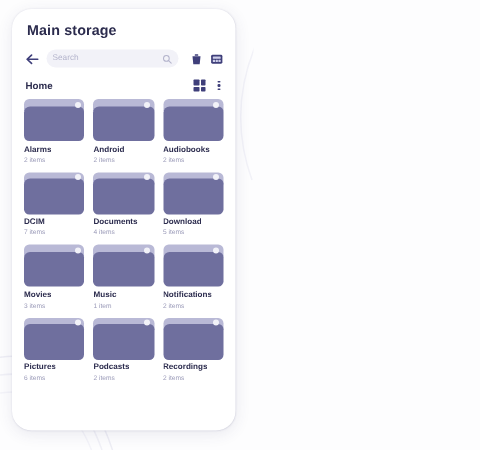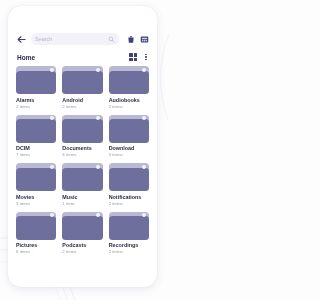--- a/index.html
+++ b/index.html
@@ -234,20 +234,21 @@
 
 <svg class="bg-deco" viewBox="0 0 169 300" preserveAspectRatio="none">
   <path d="M -10 240 Q 50 225 75 300" stroke="#eeeef5" stroke-width="1" fill="none"></path>
   <path d="M -10 252 Q 46 238 68 300" stroke="#f1f1f7" stroke-width="1" fill="none"></path>
   <path d="M -10 264 Q 42 251 61 300" stroke="#f4f4f9" stroke-width="1" fill="none"></path>
   <path d="M 175 20 Q 150 70 168 120" stroke="#f2f2f8" stroke-width="1" fill="none"></path>
 </svg>
 
 <div class="card">
 
+  <div class="app-title">Main storage</div>
 
   <div class="search-row">
 
     <div class="back-btn">
       <svg width="11" height="11" viewBox="0 0 24 24">
         <path d="M20 12 H5 M11 6 L4.5 12 L11 18" stroke="#3f3f7a" stroke-width="2.4" fill="none" stroke-linecap="round" stroke-linejoin="round"></path>
       </svg>
     </div>
 
     <div class="search-field">

